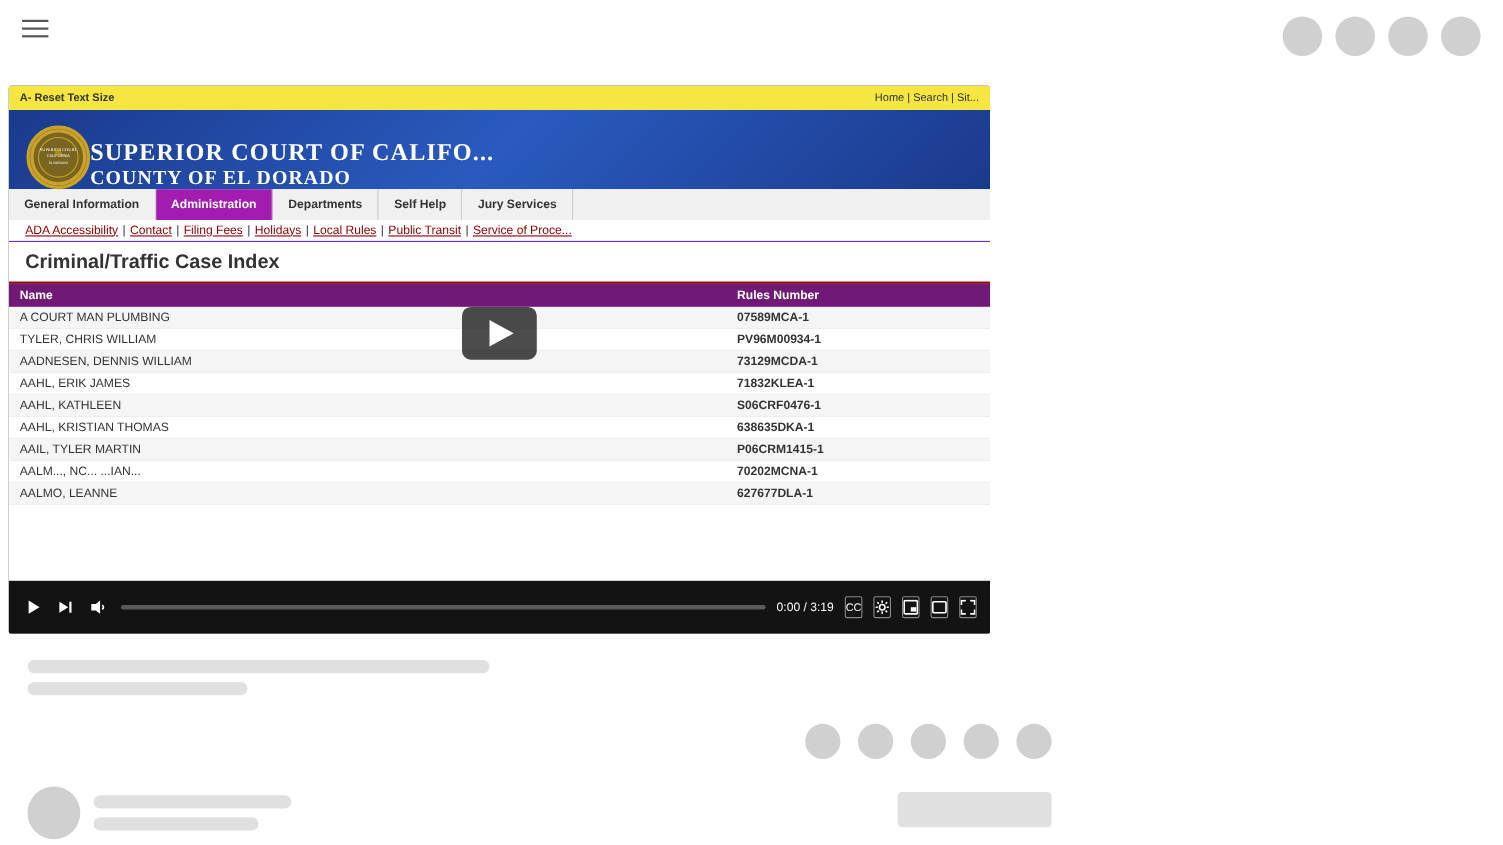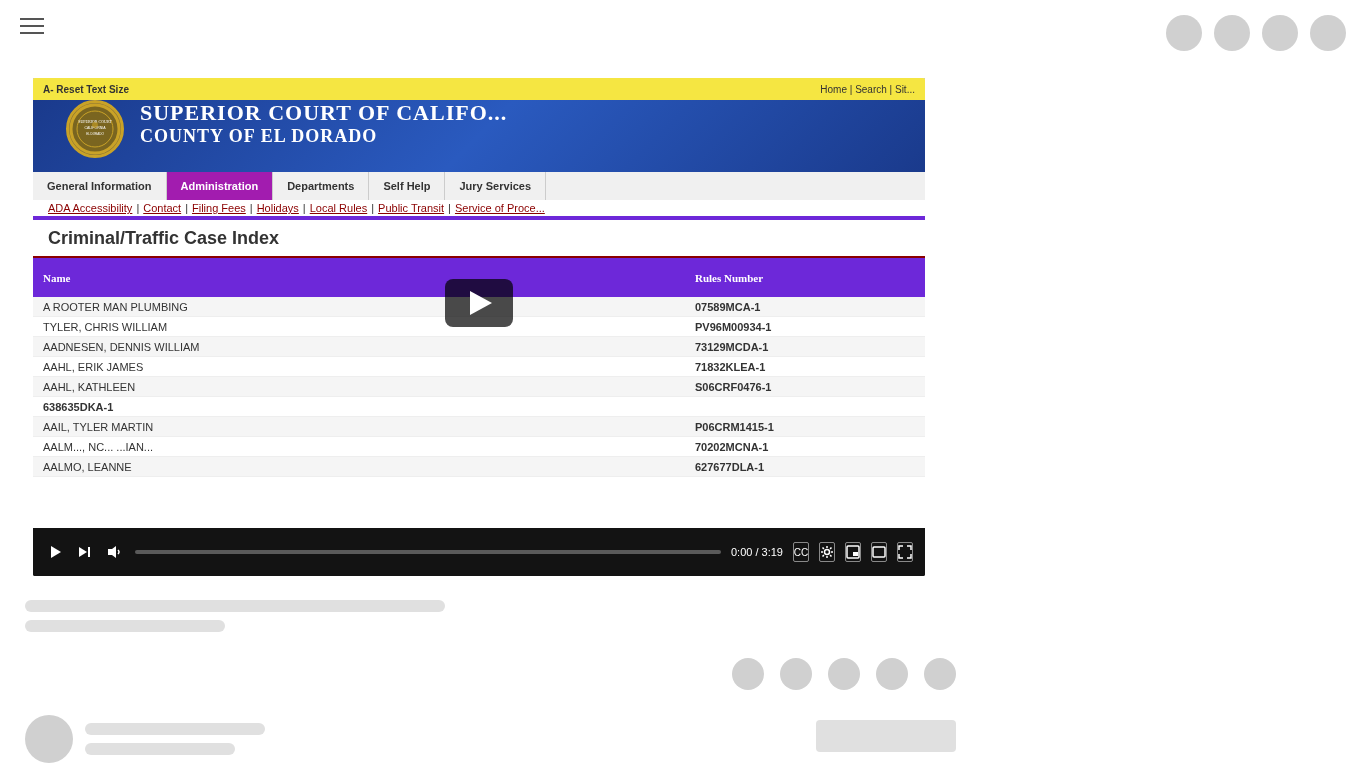--- a/index.html
+++ b/index.html
@@ -40,21 +40,21 @@
     .hamburger-line {
       width: 24px;
       height: 2px;
       background: #555;
     }
 
     
     .video-container {
       position: absolute;
       top: 78px;
-      left: 33px;
+      left: 8px;
       width: 892px;
       height: 498px;
       background: #000;
       border-radius: 2px;
       overflow: hidden;
     }
 
     
     .video-content {
       width: 100%;
@@ -87,23 +87,23 @@
     .text-size-right {
       font-size: 10px;
       color: #333;
     }
 
     
     .court-header {
       background: linear-gradient(135deg, #1a3a8c, #2a5abf, #1a3a8c);
       height: 72px;
       display: flex;
-      align-items: flex-start;
-      padding: 0 33px;
-      gap: 16px;
+      align-items: flex-end;
+      padding: 0 16px;
+      gap: 0;
     }
     .court-seal {
       width: 58px;
       height: 58px;
       border-radius: 50%;
       background: #8B7536;
       border: 3px solid #c9a227;
       display: flex;
       align-items: center;
       justify-content: center;
@@ -154,21 +154,21 @@
     
     .sub-nav {
       background: #fff;
       padding: 4px 15px;
       font-size: 11px;
       color: #8b0000;
       height: 20px;
       display: flex;
       align-items: center;
       gap: 4px;
-      border-bottom: 4px solid #6d28d9;
+      border-bottom: 1px solid #6d28d9;
     }
     .sub-nav-link {
       color: #8b0000;
       text-decoration: underline;
       cursor: pointer;
     }
     .sub-nav-sep {
       color: #333;
     }
 
@@ -224,26 +224,25 @@
       justify-content: center;
       cursor: pointer;
     }
 
     
     .case-table {
       width: 100%;
       font-size: 11px;
     }
     .table-header {
-      background: #6d28d9;
-      color: #fff;
-      display: flex;
-      height: 39px;
-      align-items: center;
-      font-family: Liberation Serif, serif;
+      background: #701a75;
+      color: #fff;
+      display: flex;
+      height: 21px;
+      align-items: center;
     }
     .col-name {
       flex: 1;
       padding: 0 10px;
       font-weight: bold;
     }
     .col-case {
       width: 240px;
       padding: 0 10px;
       font-weight: bold;
@@ -454,40 +453,41 @@
 
     <div class="page-title">Criminal/Traffic Case Index</div>
 
 
     <div class="case-table">
       <div class="table-header">
         <div class="col-name">Name</div>
         <div class="col-case">Rules Number</div>
       </div>
       <div class="table-row">
-        <div class="col-name">A ROOTER MAN PLUMBING</div>
+        <div class="col-name">A COURT MAN PLUMBING</div>
         <div class="col-case">07589MCA-1</div>
       </div>
       <div class="table-row">
         <div class="col-name">TYLER, CHRIS WILLIAM</div>
         <div class="col-case">PV96M00934-1</div>
       </div>
       <div class="table-row">
         <div class="col-name">AADNESEN, DENNIS WILLIAM</div>
         <div class="col-case">73129MCDA-1</div>
       </div>
       <div class="table-row">
         <div class="col-name">AAHL, ERIK JAMES</div>
         <div class="col-case">71832KLEA-1</div>
       </div>
       <div class="table-row">
         <div class="col-name">AAHL, KATHLEEN</div>
         <div class="col-case">S06CRF0476-1</div>
       </div>
       <div class="table-row">
+        <div class="col-name">AAHL, KRISTIAN THOMAS</div>
         <div class="col-case">638635DKA-1</div>
       </div>
       <div class="table-row">
         <div class="col-name">AAIL, TYLER MARTIN</div>
         <div class="col-case">P06CRM1415-1</div>
       </div>
       <div class="table-row">
         <div class="col-name">AALM..., NC... ...IAN...</div>
         <div class="col-case">70202MCNA-1</div>
       </div>

